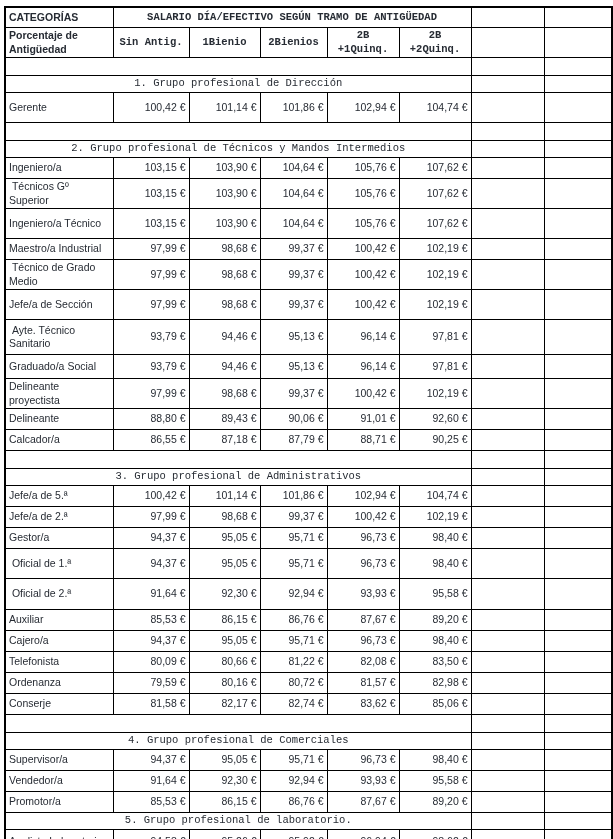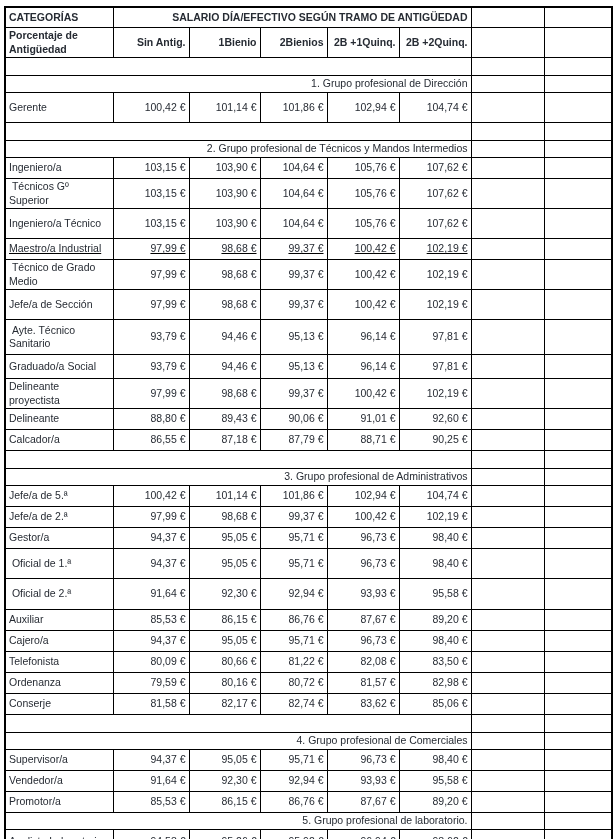--- a/index.html
+++ b/index.html
@@ -37,21 +37,22 @@
     padding-left: 4px;
     text-align: left;
   }
   td.val {
     text-align: right;
     padding-right: 6px;
     white-space: nowrap;
   }
   td.grp {
     padding-left: 4px;
-    text-align: right;
+    text-align: center;
+    font-family: Liberation Mono, monospace;
   }
   td.x { background: #ffffff; }
   tr.hr1 td { height: 17px; }
   tr.hr2 td { height: 27px; }
   tr.sep td { height: 15px; }
   tr.grow td { height: 14px; }
 </style>
 </head>
 <body>
 
@@ -139,21 +140,21 @@
         <tr style="height: 30px;">
           <td class="cat">Ingeniero/a Técnico</td>
           <td class="val">103,15 €</td>
           <td class="val">103,90 €</td>
           <td class="val">104,64 €</td>
           <td class="val">105,76 €</td>
           <td class="val">107,62 €</td>
           <td class="x"></td>
           <td class="x"></td>
         </tr>
-        <tr style="height: 21px; text-decoration: underline;">
+        <tr style="height: 21px;">
           <td class="cat">Maestro/a Industrial</td>
           <td class="val">97,99 €</td>
           <td class="val">98,68 €</td>
           <td class="val">99,37 €</td>
           <td class="val">100,42 €</td>
           <td class="val">102,19 €</td>
           <td class="x"></td>
           <td class="x"></td>
         </tr>
         <tr style="height: 30px;">

